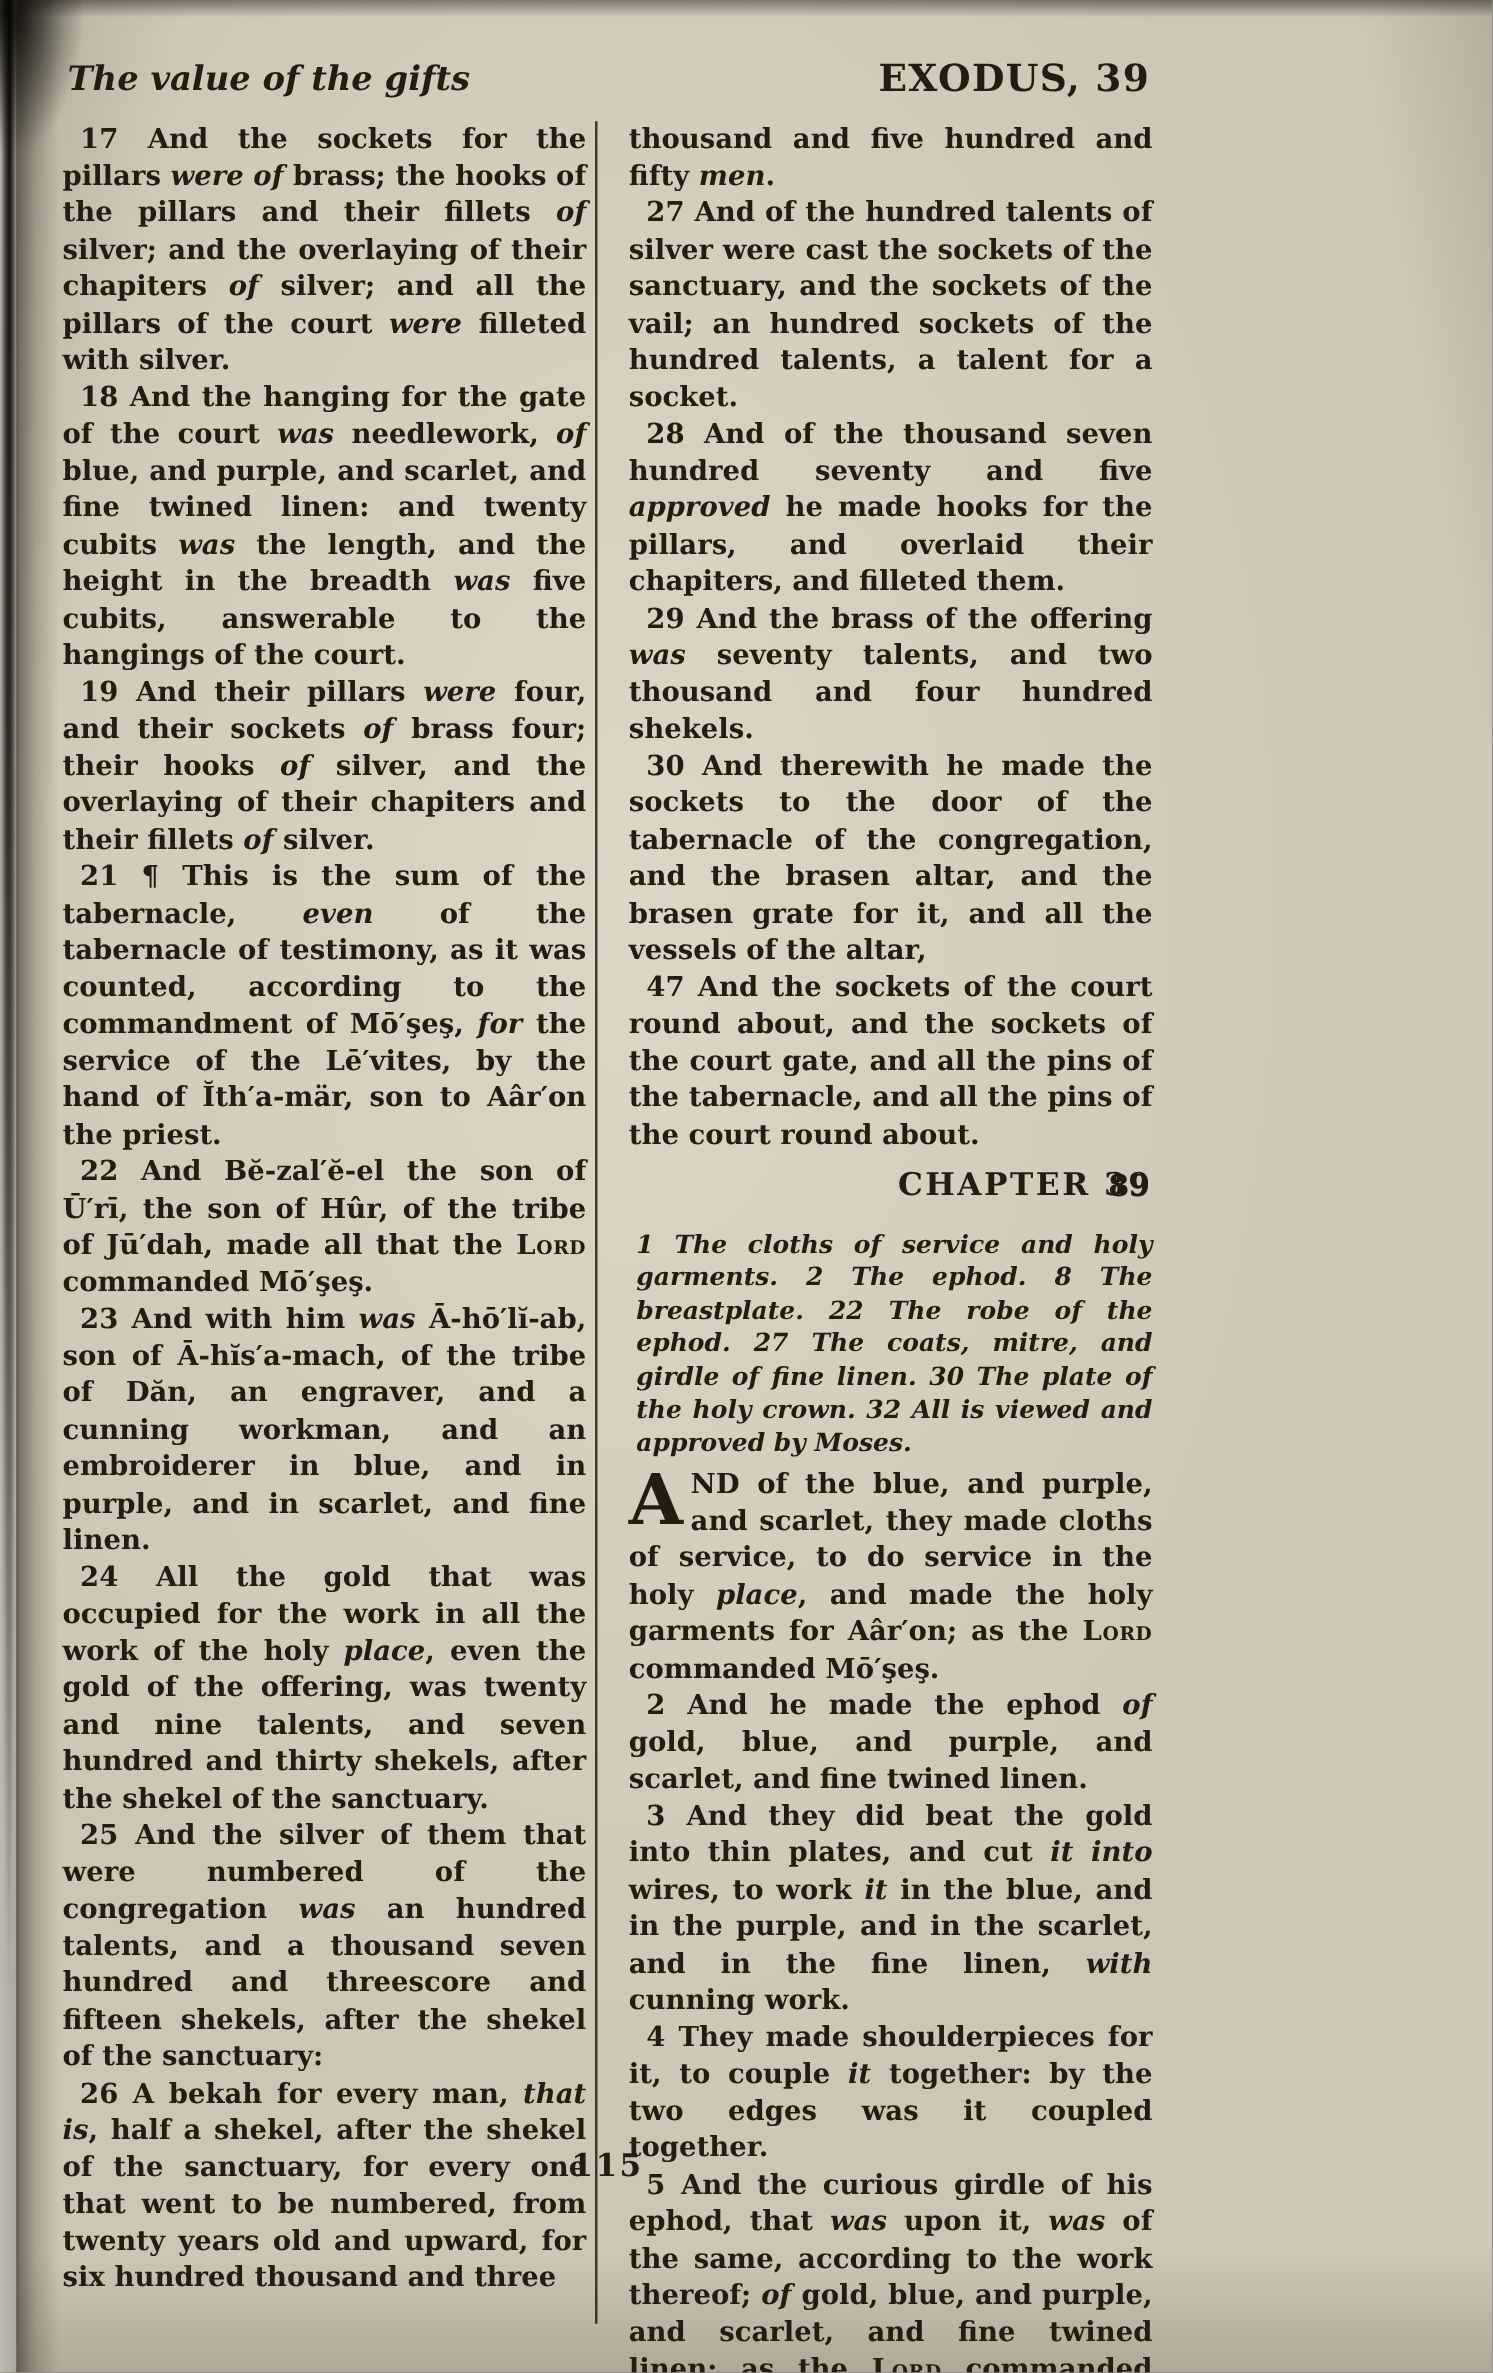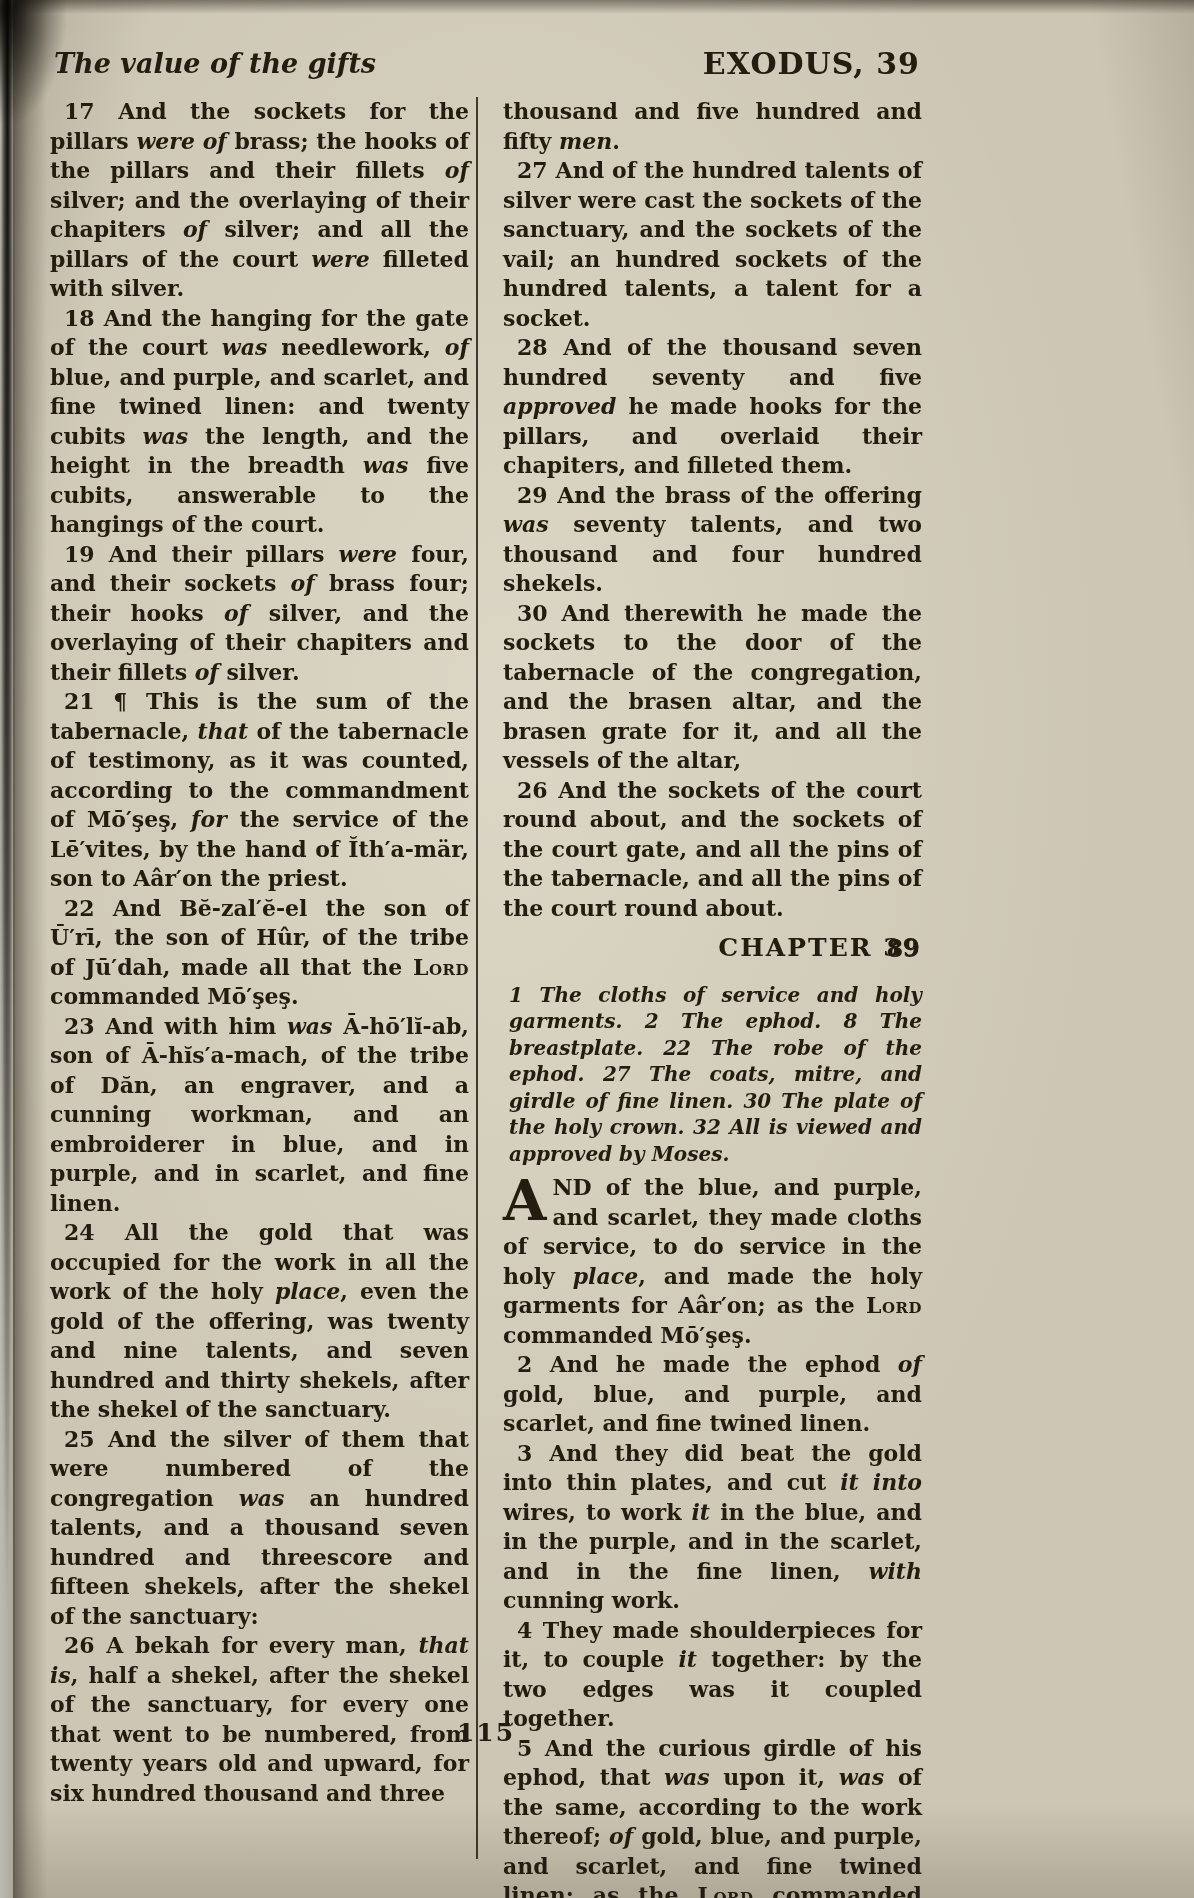--- a/index.html
+++ b/index.html
@@ -88,35 +88,35 @@
     <div class="header">
       <span class="running-left">The value of the gifts</span>
       <span class="running-right">EXODUS, 39</span>
     </div>
 
     <div class="cols">
       <div class="col">
           <p class="para verse">17 And the sockets for the pillars <i>were of</i> brass; the hooks of the pillars and their fillets <i>of</i> silver; and the overlaying of their chapiters <i>of</i> silver; and all the pillars of the court <i>were</i> filleted with silver.</p>
           <p class="para verse">18 And the hanging for the gate of the court <i>was</i> needlework, <i>of</i> blue, and purple, and scarlet, and fine twined linen: and twenty cubits <i>was</i> the length, and the height in the breadth <i>was</i> five cubits, answerable to the hangings of the court.</p>
           <p class="para verse">19 And their pillars <i>were</i> four, and their sockets <i>of</i> brass four; their hooks <i>of</i> silver, and the overlaying of their chapiters and their fillets <i>of</i> silver.</p>
-          <p class="para verse">21 ¶ This is the sum of the tabernacle, <i>that</i> of the tabernacle of testimony, as it was counted, according to the commandment of Mō′şeş, <i>for</i> the service of the Lē′vites, by the hand of Ĭth′a-mär, son to Aâr′on the priest.</p>
+          <p class="para verse">21 ¶ This is the sum of the tabernacle, <i>even</i> of the tabernacle of testimony, as it was counted, according to the commandment of Mō′şeş, <i>for</i> the service of the Lē′vites, by the hand of Ĭth′a-mär, son to Aâr′on the priest.</p>
           <p class="para verse">22 And Bĕ-zal′ĕ-el the son of Ū′rī, the son of Hûr, of the tribe of Jū′dah, made all that the <span class="sc">Lord</span> commanded Mō′şeş.</p>
           <p class="para verse">23 And with him <i>was</i> Ā-hō′lĭ-ab, son of Ā-hĭs′a-mach, of the tribe of Dăn, an engraver, and a cunning workman, and an embroiderer in blue, and in purple, and in scarlet, and fine linen.</p>
           <p class="para verse">24 All the gold that was occupied for the work in all the work of the holy <i>place</i>, even the gold of the offering, was twenty and nine talents, and seven hundred and thirty shekels, after the shekel of the sanctuary.</p>
           <p class="para verse">25 And the silver of them that were numbered of the congregation <i>was</i> an hundred talents, and a thousand seven hundred and threescore and fifteen shekels, after the shekel of the sanctuary:</p>
           <p class="para verse">26 A bekah for every man, <i>that is</i>, half a shekel, after the shekel of the sanctuary, for every one that went to be numbered, from twenty years old and upward, for six hundred thousand and three</p>
         </div>
       <div class="divider"></div>
       <div class="col">
           <p class="para cont">thousand and five hundred and fifty <i>men</i>.</p>
           <p class="para verse">27 And of the hundred talents of silver were cast the sockets of the sanctuary, and the sockets of the vail; an hundred sockets of the hundred talents, a talent for a socket.</p>
           <p class="para verse">28 And of the thousand seven hundred seventy and five <i>approved</i> he made hooks for the pillars, and overlaid their chapiters, and filleted them.</p>
           <p class="para verse">29 And the brass of the offering <i>was</i> seventy talents, and two thousand and four hundred shekels.</p>
           <p class="para verse">30 And therewith he made the sockets to the door of the tabernacle of the congregation, and the brasen altar, and the brasen grate for it, and all the vessels of the altar,</p>
-          <p class="para verse">26 And the sockets of the court round about, and the sockets of the court gate, and all the pins of the tabernacle, and all the pins of the court round about.</p>
+          <p class="para verse">47 And the sockets of the court round about, and the sockets of the court gate, and all the pins of the tabernacle, and all the pins of the court round about.</p>
           <div class="chapter-row"><span>CHAPTER 39</span><span class="folio">89</span></div>
           <p class="para summary">1 <i>The cloths of service and holy garments.</i> 2 <i>The ephod.</i> 8 <i>The breastplate.</i> 22 <i>The robe of the ephod.</i> 27 <i>The coats, mitre, and girdle of fine linen.</i> 30 <i>The plate of the holy crown.</i> 32 <i>All is viewed and approved by Moses.</i></p>
           <p class="para dropverse"><span class="dropcap">A</span>ND of the blue, and purple, and scarlet, they made cloths of service, to do service in the holy <i>place</i>, and made the holy garments for Aâr′on; as the <span class="sc">Lord</span> commanded Mō′şeş.</p>
           <p class="para verse">2 And he made the ephod <i>of</i> gold, blue, and purple, and scarlet, and fine twined linen.</p>
           <p class="para verse">3 And they did beat the gold into thin plates, and cut <i>it into</i> wires, to work <i>it</i> in the blue, and in the purple, and in the scarlet, and in the fine linen, <i>with</i> cunning work.</p>
           <p class="para verse">4 They made shoulderpieces for it, to couple <i>it</i> together: by the two edges was it coupled together.</p>
           <p class="para verse">5 And the curious girdle of his ephod, that <i>was</i> upon it, <i>was</i> of the same, according to the work thereof; <i>of</i> gold, blue, and purple, and scarlet, and fine twined linen; as the <span class="sc">Lord</span> commanded Mō′şeş.</p>
         </div>
     </div>
   </div>

